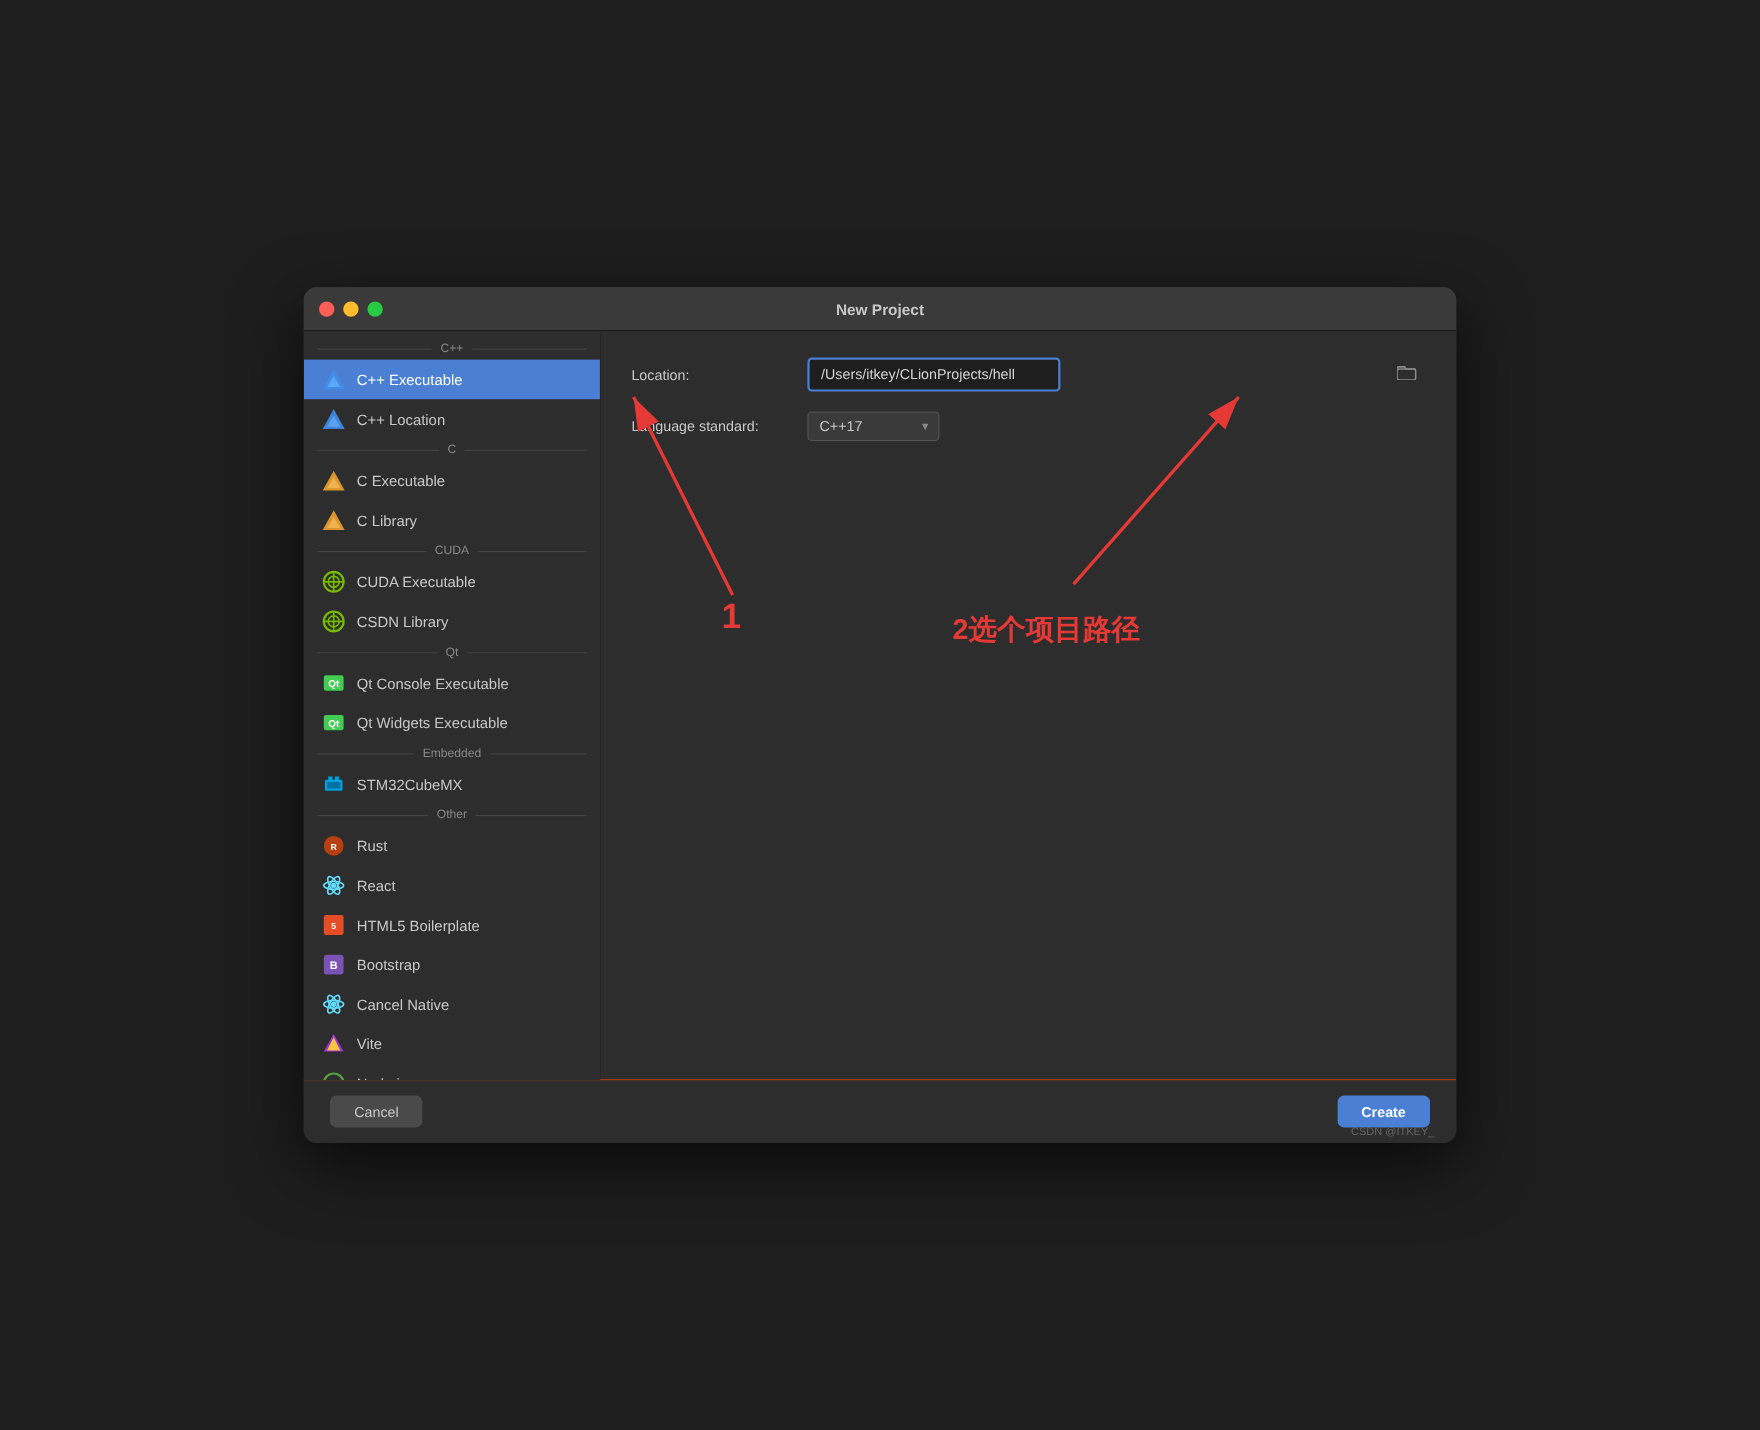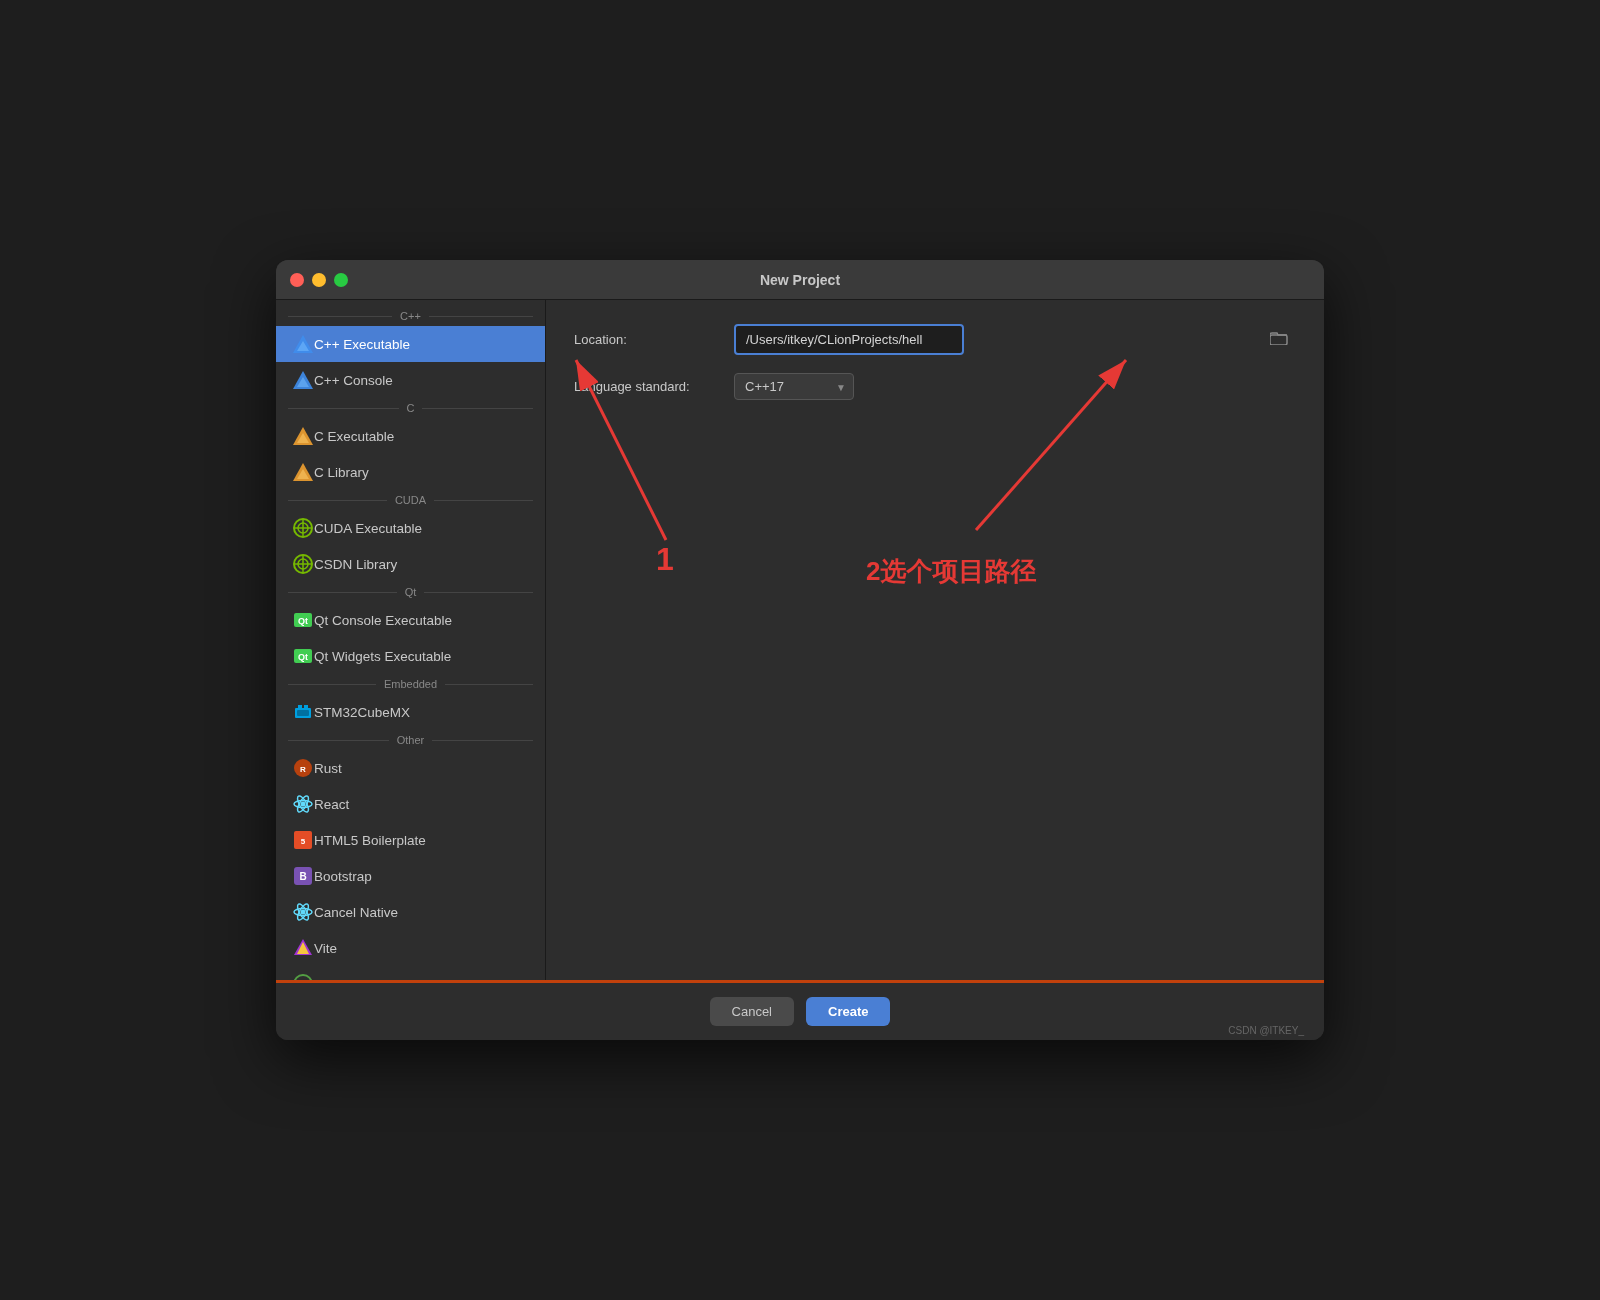--- a/index.html
+++ b/index.html
@@ -94,20 +94,21 @@
 
     .section-divider span {
       color: #888;
       font-size: 11px;
       padding: 0 8px;
     }
 
     .sidebar-item {
       display: flex;
       align-items: center;
+      gap: 10px;
       padding: 7px 16px;
       cursor: pointer;
       color: #c8c8c8;
       font-size: 13.5px;
     }
 
     .sidebar-item.selected {
       background: #4a7fd4;
       color: #fff;
     }
@@ -204,24 +205,24 @@
       position: absolute;
       top: 0; left: 0;
       width: 100%;
       height: 100%;
       pointer-events: none;
     }
 
     
     .dialog-footer {
       background: #2d2d2d;
-      border-top: 3px solid #c2410c;
+      border-top: 1px solid #c2410c;
       padding: 14px 24px;
       display: flex;
-      justify-content: center;
+      justify-content: space-between;
       gap: 12px;
     }
 
     .btn {
       padding: 7px 22px;
       border-radius: 6px;
       font-size: 13px;
       cursor: pointer;
       border: none;
     }
@@ -277,21 +278,21 @@
         <span>C++ Executable</span>
       </div>
 
       <div class="sidebar-item">
         <div class="item-icon">
           <svg width="22" height="22" viewBox="0 0 22 22">
             <polygon points="11,2 21,20 1,20" fill="#3f8eed" opacity="0.9"></polygon>
             <polygon points="11,8 17,18 5,18" fill="#7abfff" opacity="0.5"></polygon>
           </svg>
         </div>
-        <span>C++ Console</span>
+        <span>C++ Location</span>
       </div>
 
       <div class="section-divider">
         <span>C</span>
       </div>
 
       <div class="sidebar-item">
         <div class="item-icon">
           <svg width="22" height="22" viewBox="0 0 22 22">
             <polygon points="11,2 21,20 1,20" fill="#f0a030" opacity="0.9"></polygon>

